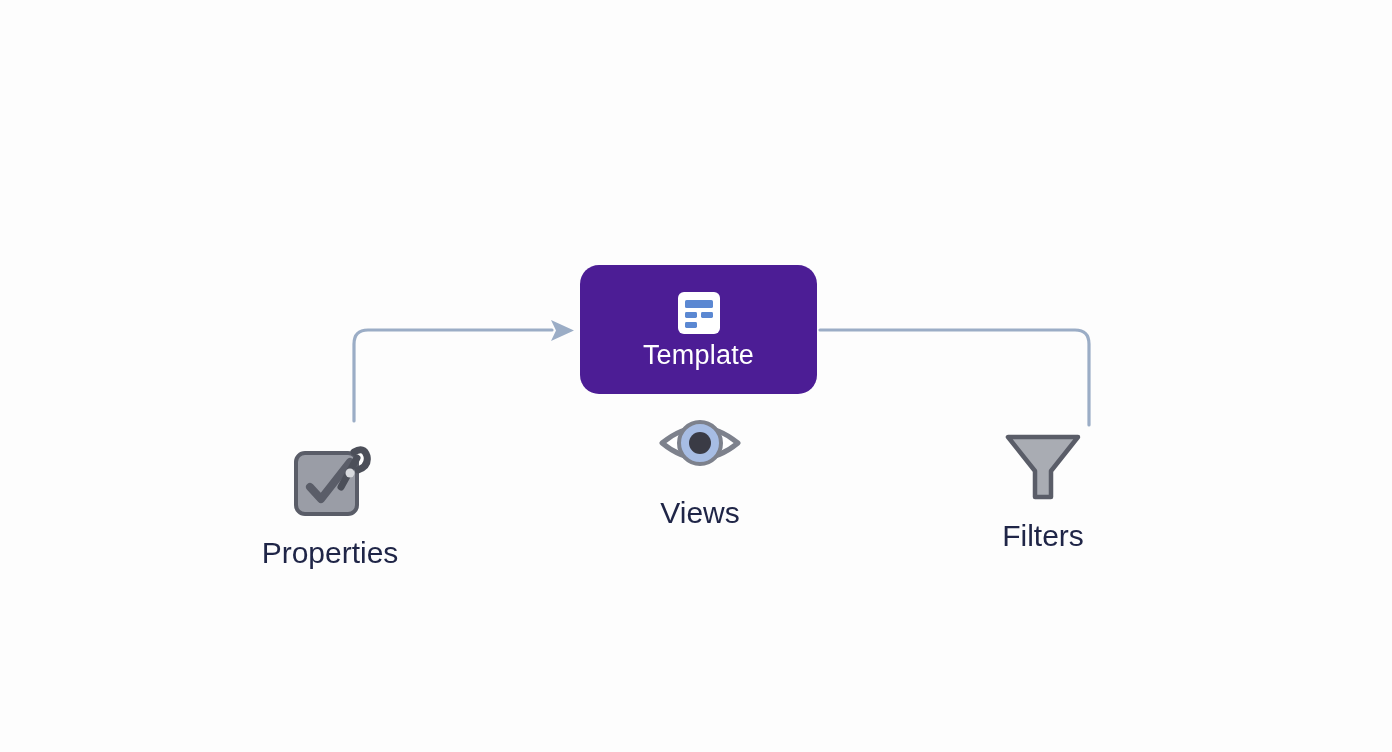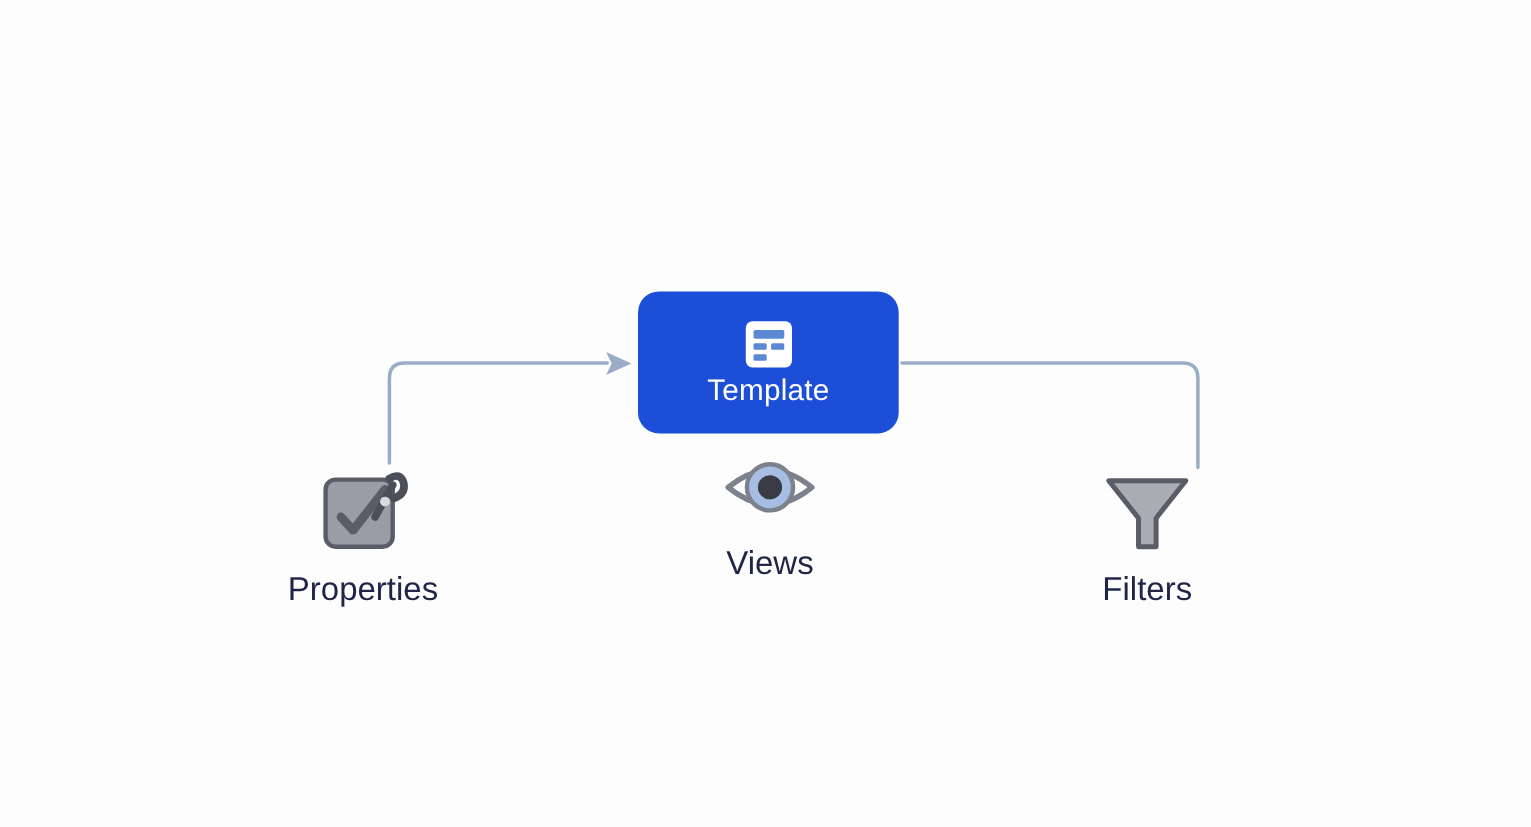--- a/index.html
+++ b/index.html
@@ -31,21 +31,21 @@
   }
 
   
   .template-node {
     position: absolute;
     left: 580px;
     top: 265px;
     width: 237px;
     height: 129px;
     border-radius: 19px;
-    background: #1d4ed8;
+    background: #4c1d95;
     display: flex;
     flex-direction: column;
     align-items: center;
     justify-content: center;
   }
   .template-icon {
     width: 46px;
     height: 46px;
     margin-bottom: 6px;
     display: block;
@@ -71,21 +71,21 @@
     align-items: center;
     justify-content: center;
   }
   .leaf-label {
     margin-top: 14px;
     color: #1f2547;
     font-size: 30px;
     line-height: 1;
     white-space: nowrap;
   }
-  #leaf-properties { left: 210px; top: 425px; }
+  #leaf-properties { left: 210px; top: 442px; }
   #leaf-views      { left: 580px; top: 402px; }
   #leaf-filters    { left: 923px; top: 425px; }
 </style>
 </head>
 <body>
 
 <div id="canvas">
 
   <svg id="connectors" viewBox="0 0 1392 752" xmlns="http://www.w3.org/2000/svg">
 

